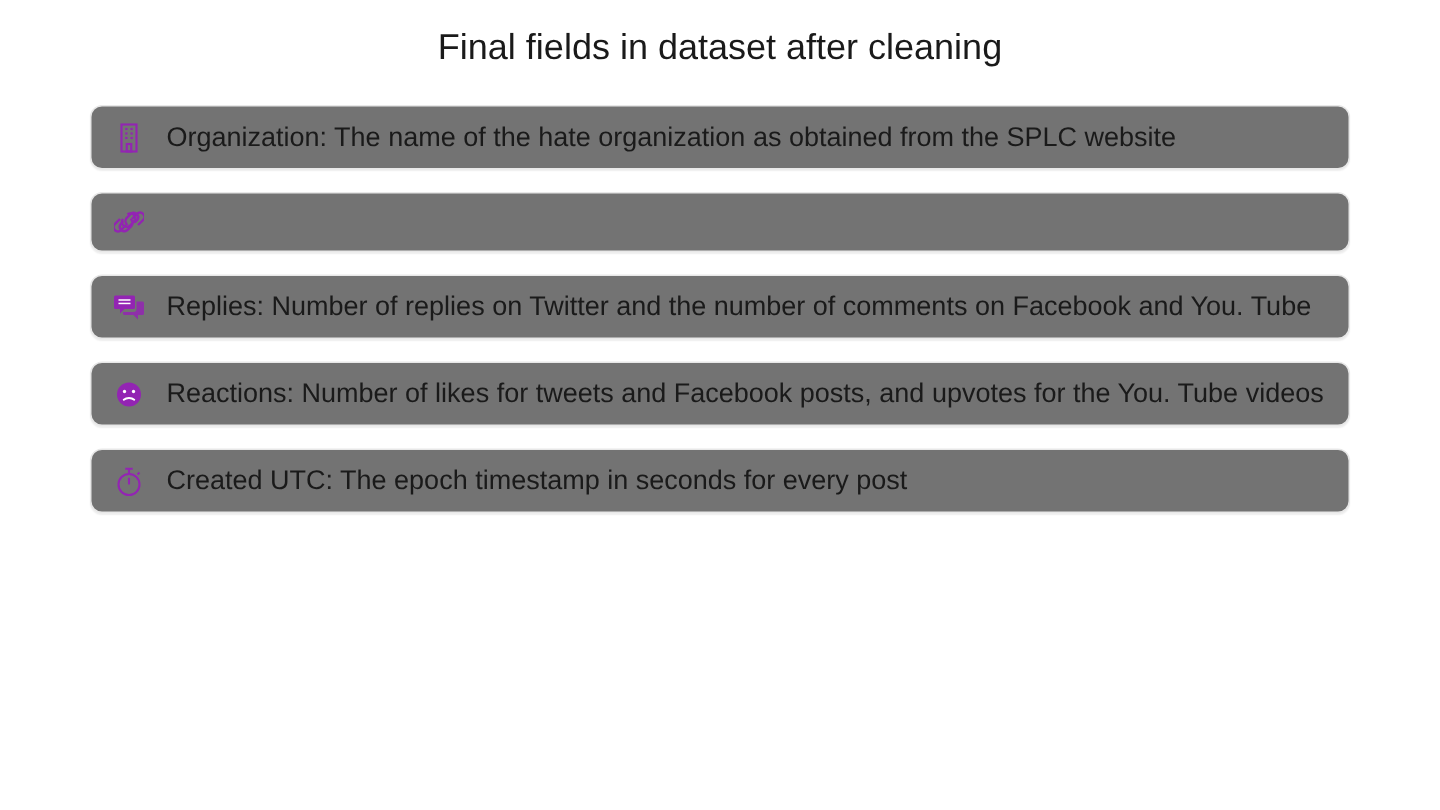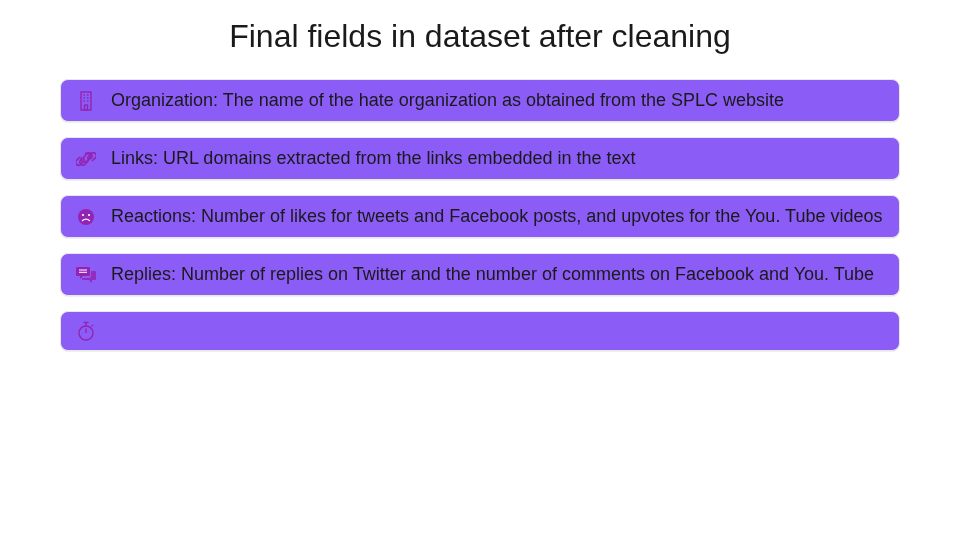--- a/index.html
+++ b/index.html
@@ -13,35 +13,35 @@
     color: #1a1a1a;
   }
   .slide {
     width: 960px;
     height: 540px;
     position: relative;
     padding: 18px 60px 0 60px;
   }
   .title {
     text-align: center;
-    font-size: 32px;
+    font-size: 24px;
     font-weight: 400;
     margin: 0 0 24px 0;
     color: #1a1a1a;
   }
   .rows {
     display: flex;
     flex-direction: column;
     gap: 15px;
   }
   .row {
     display: flex;
     align-items: center;
     gap: 14px;
-    background: #8b5cf6;
+    background: #737373;
     border-radius: 8px;
     padding: 9px 14px;
     box-shadow: 0 1px 1px rgba(0,0,0,0.07);
     border: 1px solid #e8e8e8;
   }
   .icon-wrap {
     width: 22px;
     display: flex;
     justify-content: center;
     flex: 0 0 22px;
@@ -91,59 +91,59 @@
             <path d="M12 8 L16 4 a3 3 0 0 1 4 4 L16 12" transform="translate(-0 0)"></path>
             <path d="M9 5 a3.2 3.2 0 0 1 4.5 4.5 l-3 3 a3.2 3.2 0 0 1 -4.5 -4.5" transform="translate(0 0)"></path>
           </g>
 
           <g fill="none" stroke="#9324b3" stroke-width="1.6" stroke-linecap="round">
             <path d="M8.5 11.5 a3 3 0 0 1 0 -4.2 l2.8 -2.8 a3 3 0 0 1 4.2 4.2 l-1.3 1.3"></path>
             <path d="M11.5 8.5 a3 3 0 0 1 0 4.2 l-2.8 2.8 a3 3 0 0 1 -4.2 -4.2 l1.3 -1.3"></path>
           </g>
         </svg>
       </span>
-      <span class="row-text">Links: URL domains extracted from the links embedded in the text</span>
-    </div>
-
-    <div class="row">
-      <span class="icon-wrap">
-        <svg width="18" height="18" viewBox="0 0 18 18">
-          <circle cx="9" cy="9" r="8" fill="#9324b3"></circle>
-          <circle cx="6" cy="7" r="1.1" fill="#fff"></circle>
-          <circle cx="12" cy="7" r="1.1" fill="#fff"></circle>
-          <path d="M5.5 12.5 a5 4 0 0 1 7 0" fill="none" stroke="#fff" stroke-width="1.3" stroke-linecap="round"></path>
-        </svg>
-      </span>
-      <span class="row-text">Reactions: Number of likes for tweets and Facebook posts, and upvotes for the You. Tube videos</span>
     </div>
 
     <div class="row">
       <span class="icon-wrap">
         <svg width="20" height="18" viewBox="0 0 20 18">
           <g fill="#9324b3">
             <path d="M1 1 h12 a1 1 0 0 1 1 1 v7 a1 1 0 0 1 -1 1 h-6 l-3 3 v-3 h-3 a1 1 0 0 1 -1 -1 v-7 a1 1 0 0 1 1 -1 z"></path>
             <path d="M7 5 h12 a1 1 0 0 1 1 1 v7 a1 1 0 0 1 -1 1 h-3 v3 l-3 -3 h-6 a1 1 0 0 1 -1 -1 v-1 h7 a2 2 0 0 0 2 -2 v-5 z" opacity="0.85"></path>
           </g>
           <g stroke="#ffffff" stroke-width="1">
             <line x1="3" y1="4" x2="11" y2="4"></line>
             <line x1="3" y1="6.3" x2="11" y2="6.3"></line>
           </g>
         </svg>
       </span>
       <span class="row-text">Replies: Number of replies on Twitter and the number of comments on Facebook and You. Tube</span>
     </div>
 
     <div class="row">
       <span class="icon-wrap">
+        <svg width="18" height="18" viewBox="0 0 18 18">
+          <circle cx="9" cy="9" r="8" fill="#9324b3"></circle>
+          <circle cx="6" cy="7" r="1.1" fill="#fff"></circle>
+          <circle cx="12" cy="7" r="1.1" fill="#fff"></circle>
+          <path d="M5.5 12.5 a5 4 0 0 1 7 0" fill="none" stroke="#fff" stroke-width="1.3" stroke-linecap="round"></path>
+        </svg>
+      </span>
+      <span class="row-text">Reactions: Number of likes for tweets and Facebook posts, and upvotes for the You. Tube videos</span>
+    </div>
+
+    <div class="row">
+      <span class="icon-wrap">
         <svg width="18" height="20" viewBox="0 0 18 20">
           <g fill="none" stroke="#9324b3" stroke-width="1.4">
             <circle cx="9" cy="12" r="7"></circle>
             <line x1="9" y1="12" x2="9" y2="7.5"></line>
             <line x1="6.5" y1="1.5" x2="11.5" y2="1.5"></line>
             <line x1="9" y1="1.5" x2="9" y2="5"></line>
             <line x1="14.7" y1="5.3" x2="16" y2="4"></line>
           </g>
         </svg>
       </span>
+      <span class="row-text">Created UTC: The epoch timestamp in seconds for every post</span>
     </div>
 
   </div>
 </div>
 
 </body></html>

